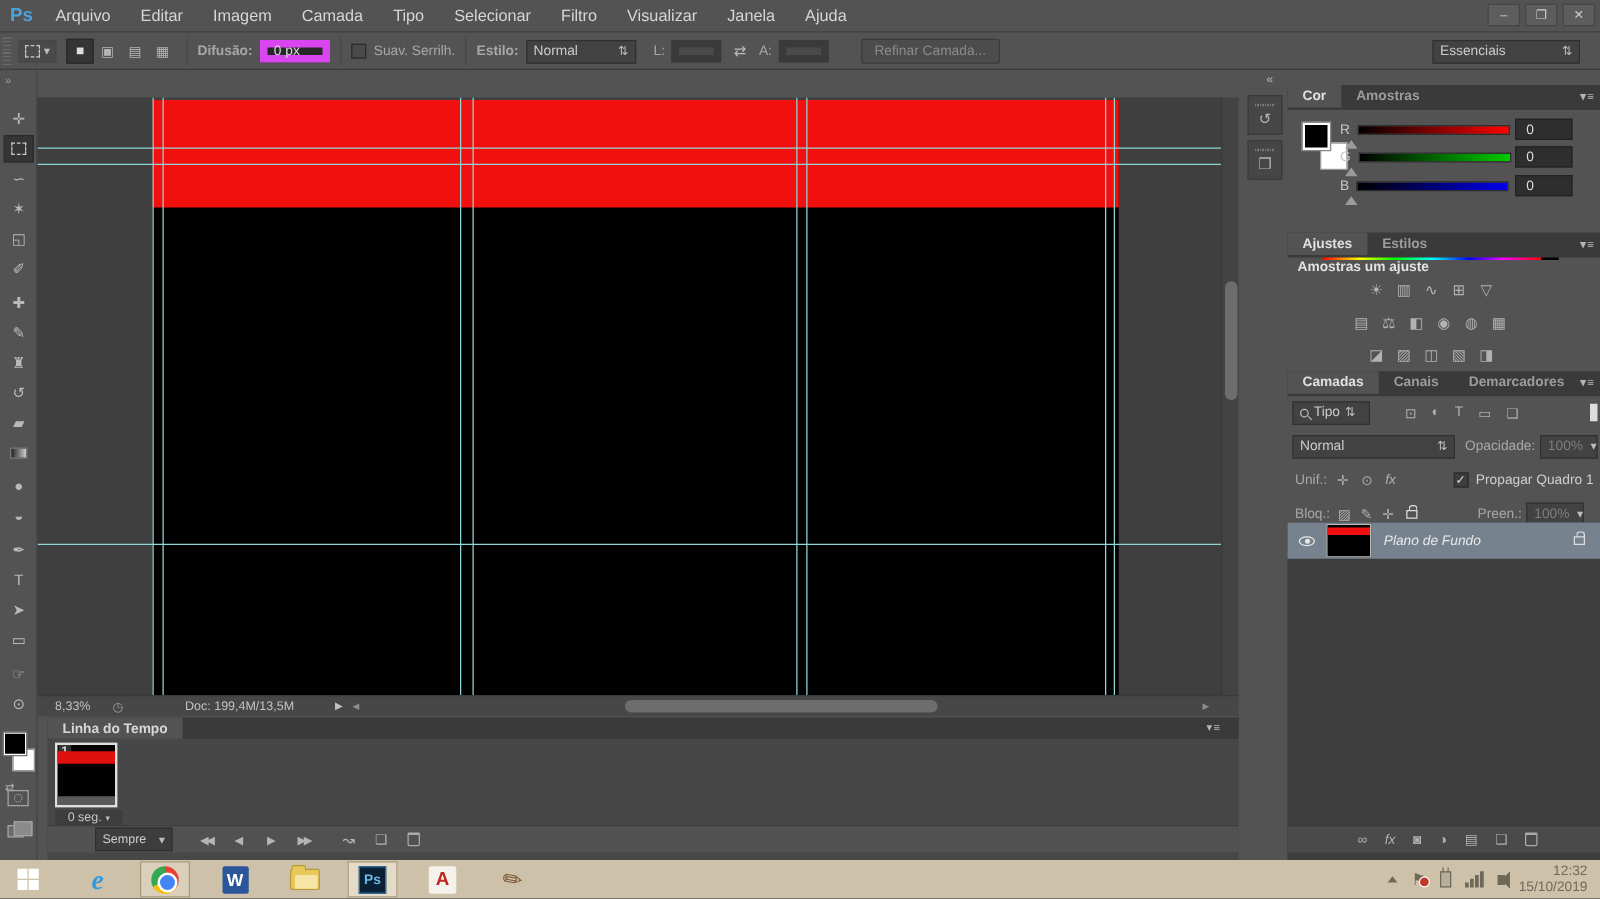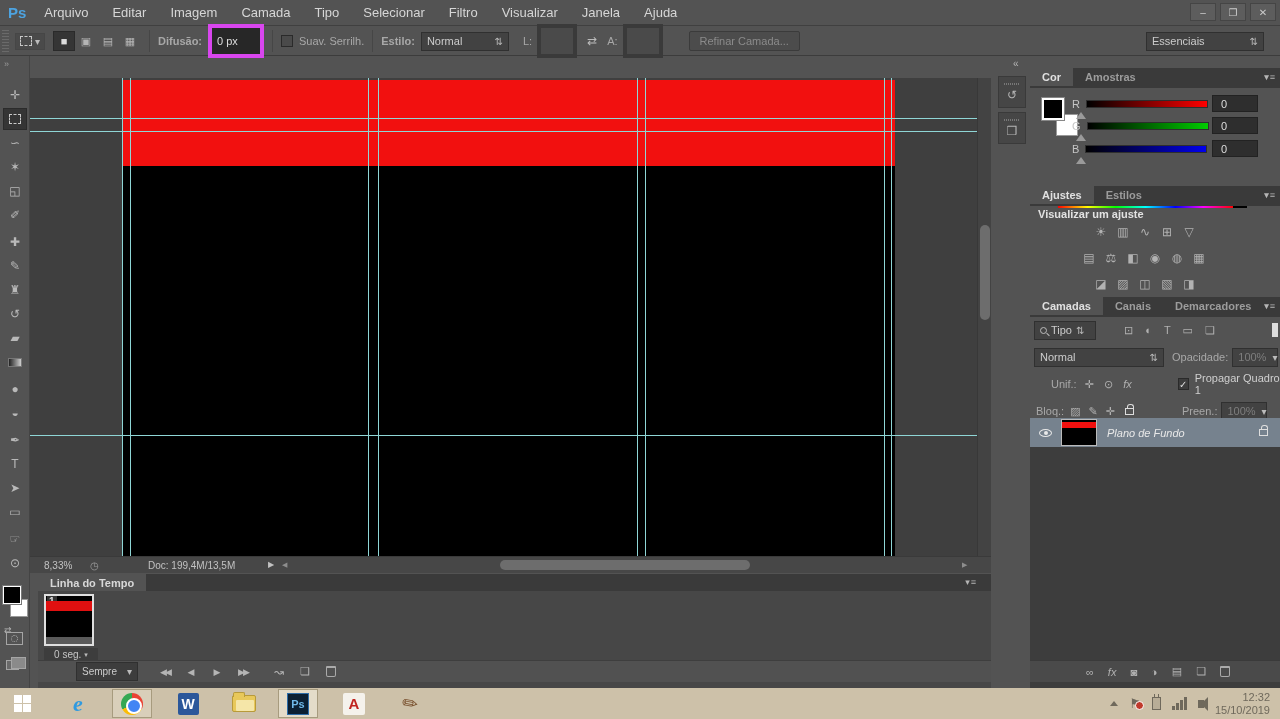--- a/index.html
+++ b/index.html
@@ -17,21 +17,21 @@
 
   
   .optionsbar{position:absolute;left:0;top:27px;width:1280px;height:29px;background:#535353;border-bottom:1px solid #3c3c3c;display:flex;align-items:center;font-size:11px;}
   .grip-v{width:7px;height:22px;margin:0 6px 0 2px;background:repeating-linear-gradient(to bottom,#6a6a6a 0 1px,transparent 1px 3px);}
   .tool-chip{display:flex;align-items:center;gap:3px;padding:2px 4px;border:1px solid #464646;background:#4a4a4a;margin-right:8px;}
   .marquee-glyph{display:inline-block;width:12px;height:10px;border:1px dashed #c9c9c9;}
   .mode-btn{width:22px;height:20px;display:flex;align-items:center;justify-content:center;color:#b5b5b5;font-size:11px;}
   .mode-btn.sel{background:#353535;border:1px solid #2a2a2a;color:#ddd;}
   .divider{width:1px;height:22px;background:#464646;margin:0 8px;}
   .lbl{color:#a8a8a8;}
-  .input-dark{background:#272727;border:4px solid #d946ef;color:#ddd;height:34px;display:flex;align-items:center;padding:0 5px;}
+  .input-dark{background:#272727;border:6px solid #d946ef;color:#ddd;height:18px;display:flex;align-items:center;padding:0 5px;}
   .sel-box{background:#424242;border:1px solid #303030;color:#ccc;height:19px;display:flex;align-items:center;padding:0 5px;gap:6px;}
   .checkbox{width:12px;height:12px;background:#3d3d3d;border:1px solid #2a2a2a;display:inline-flex;align-items:center;justify-content:center;color:#ddd;font-size:10px;}
   .btn-dis{background:#4c4c4c;border:1px solid #3b3b3b;color:#8b8b8b;height:20px;display:flex;align-items:center;padding:0 10px;border-radius:2px;}
   .spin{color:#bbb;font-size:10px;}
 
   
   .toolbar{position:absolute;left:0;top:56px;width:30px;height:632px;background:#535353;border-right:1px solid #444;}
   .tb-expand{position:absolute;left:4px;top:3px;color:#9a9a9a;font-size:9px;letter-spacing:-1px;}
   .tool{position:absolute;left:3px;width:24px;height:22px;display:flex;align-items:center;justify-content:center;color:#b9b9b9;font-size:12px;}
   .tool.sel{background:#353535;border:1px solid #2b2b2b;color:#e2e2e2;}
@@ -342,21 +342,21 @@
       <div class="spec-w"></div>
       <div class="spec-b"></div>
     </div>
 
     <div class="ptabs" style="top:130px">
       <div class="ptab on">Ajustes</div>
       <div class="ptab">Estilos</div>
       <span class="pmenu">▾≡</span>
     </div>
     <div class="abs" style="left:0;top:150px;width:250px;height:92px">
-      <div class="adj-head abs" style="left:8px;top:2px">Visualizar um ajuste</div>
+      <div class="adj-head abs" style="left:8px;top:2px">Amostras um ajuste</div>
       <div class="abs flex" style="left:60px;top:18px">
         <span class="adj-ico">☀</span>
         <span class="adj-ico">▥</span>
         <span class="adj-ico">∿</span>
         <span class="adj-ico">⊞</span>
         <span class="adj-ico">▽</span>
       </div>
       <div class="abs flex" style="left:48px;top:44px">
         <span class="adj-ico">▤</span>
         <span class="adj-ico">⚖</span>
@@ -398,21 +398,21 @@
         <span>Normal</span>
         <span class="spin">⇅</span>
       </div>
       <span style="margin-left:8px">Opacidade:</span>
       <div class="sel-box" style="width:46px;margin-left:4px;color:#7e7e7e;justify-content:space-between">
         <span>100%</span>
         <span class="spin">▾</span>
       </div>
     </div>
     <div class="lrow" style="top:316px;height:24px">
-      <span style="margin-left:21px">Unif.:</span>
+      <span style="margin-left:6px">Unif.:</span>
       <span class="lico" style="margin-left:8px">✛</span>
       <span class="lico" style="margin-left:6px">⊙</span>
       <span class="lico" style="margin-left:6px;font-style:italic">fx</span>
       <span class="checkbox" style="margin-left:42px">✓</span>
       <span style="margin-left:6px;color:#cfcfcf">Propagar Quadro 1</span>
     </div>
     <div class="lrow" style="top:343px;height:24px">
       <span style="margin-left:6px">Bloq.:</span>
       <span class="lico" style="margin-left:6px">▨</span>
       <span class="lico" style="margin-left:4px">✎</span>

